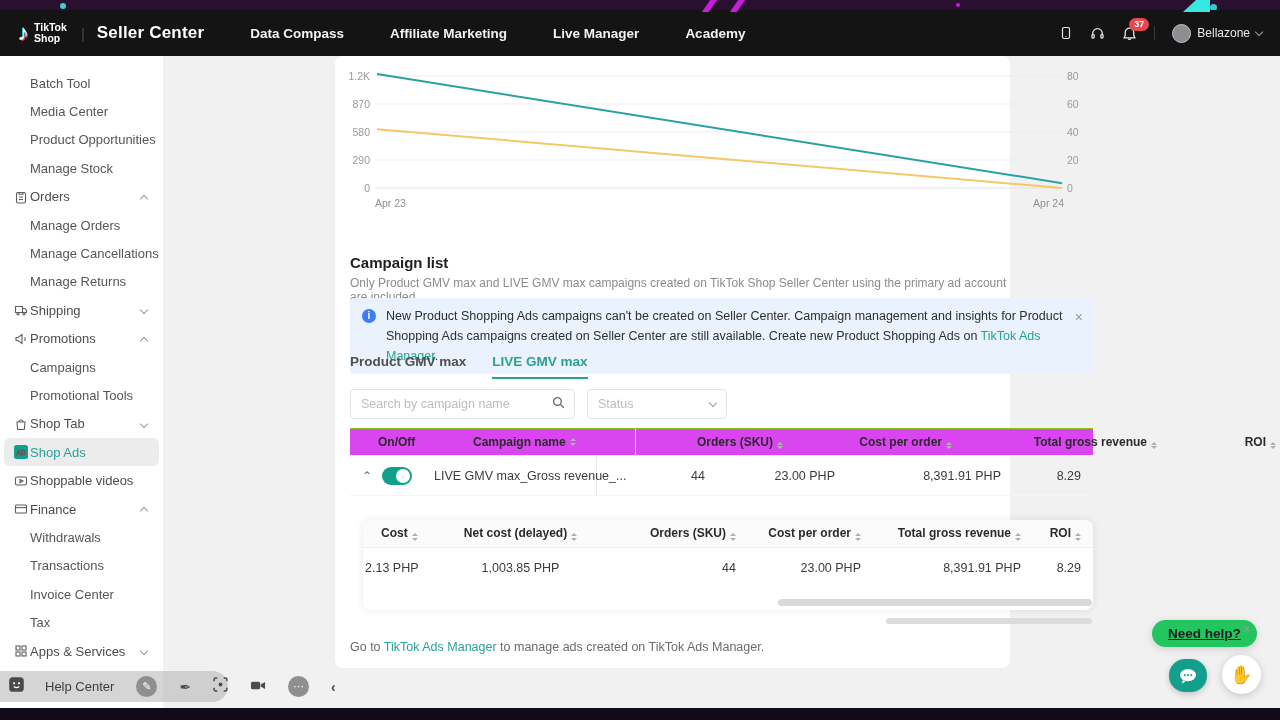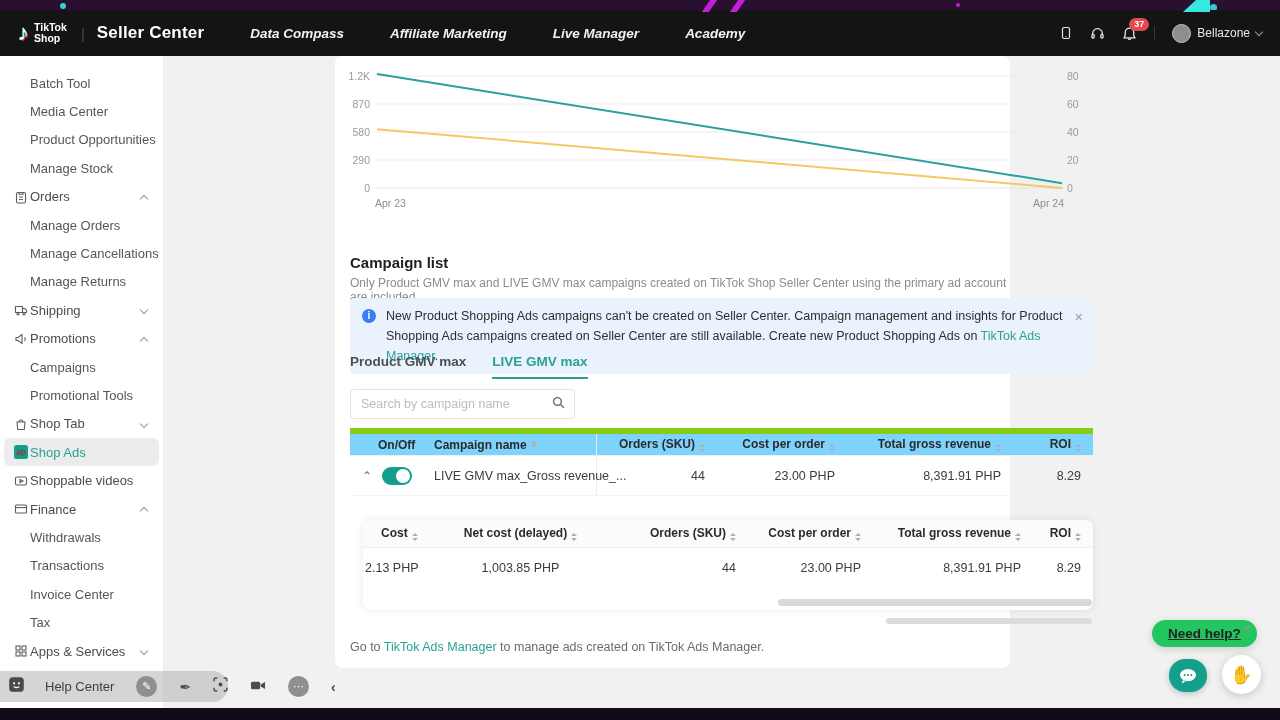--- a/index.html
+++ b/index.html
@@ -11,21 +11,21 @@
   .tdot1 { position:absolute; left:60px; top:3px; width:6px; height:6px; border-radius:50%; background:#3ecfd4; }
   .tdot2 { position:absolute; left:1210px; top:4px; width:7px; height:7px; border-radius:50%; background:#38c9d0; }
 
   
   .nav { position:absolute; left:0; top:10px; width:1280px; height:46px; background:#141414; display:flex; align-items:center; padding:0 18px; }
   .logo { display:flex; align-items:center; gap:5px; }
   .note { font-size:22px; color:#fff; line-height:1; text-shadow:-1px 0 #25f4ee, 1px 1px #fe2c55; }
   .logo-text { color:#fff; font-size:10.5px; font-weight:bold; line-height:1.05; }
   .nav-div { color:#4a4a4a; margin:0 12px 0 14px; font-size:15px; }
   .product-title { color:#fff; font-size:17px; font-weight:bold; letter-spacing:.2px; }
-  .nav-link { color:#f2f2f2; font-size:13.5px; font-weight:bold; margin-left:46px; cursor:pointer;font-style:italic; }
+  .nav-link { color:#f2f2f2; font-size:13.5px; font-weight:bold; margin-left:46px; cursor:pointer; }
   .nav-right { margin-left:auto; display:flex; align-items:center; gap:17px; }
   .nav-ico { width:15px; height:15px; display:flex; align-items:center; justify-content:center; position:relative; }
   .nav-ico svg { stroke:#e6e6e6; fill:none; stroke-width:1.2; }
   .bell-wrap { position:relative; }
   .badge { position:absolute; top:-8px; left:7px; background:#e5484d; color:#fff; font-size:9px; font-weight:bold; border-radius:9px; padding:1.5px 5px; }
   .nav-sep { width:1px; height:14px; background:#3a3a3a; }
   .user { display:flex; align-items:center; gap:6px; }
   .avatar { width:19px; height:19px; border-radius:50%; background:#8d8d93; border:1px solid #c4c4c4; }
   .user-name { color:#e9e9e9; font-size:12px; }
   .chev { display:inline-block; width:6px; height:6px; border-right:1.3px solid #9a9a9a; border-bottom:1.3px solid #9a9a9a; }
@@ -73,21 +73,21 @@
   .controls { position:absolute; left:15px; top:333px; display:flex; gap:12px; }
   .search { width:225px; height:30px; border:1px solid #e4e4e4; border-radius:4px; display:flex; align-items:center; padding:0 8px 0 10px; }
   .search input { border:none; outline:none; flex:1; font-size:12.5px; color:#444; font-family:"Liberation Sans", sans-serif; background:transparent; }
   .search input::placeholder { color:#bdbdbd; }
   .status { width:140px; height:30px; border:1px solid #e4e4e4; border-radius:4px; display:flex; align-items:center; padding:0 10px; font-size:12.5px; color:#bdbdbd; cursor:pointer; }
   .status .chevbox { margin-left:auto; }
 
   
   .t1 { position:absolute; left:15px; top:372px; width:743px; }
   .tgrid1 { display:grid; grid-template-columns:72px 175px 120px 130px 166px 80px; align-items:center; }
-  .t1 .head { background:#7dd3fc; border-top:6px solid #84cc16; border-bottom:1px solid #f0f0f0; height:28px; }
+  .t1 .head { background:#d946ef; border-top:1px solid #84cc16; border-bottom:1px solid #f0f0f0; height:28px;gap:39px; }
   .hcell { font-size:12px; font-weight:bold; color:#2b2b2b; white-space:nowrap; }
   .num { text-align:right; padding-right:12px; }
   .t1 .row { height:40px; border-bottom:1px solid #f5f5f5; }
   .vcell { font-size:12.5px; color:#3c3c3c; white-space:nowrap; }
   .name-col { border-right:1px solid #ececec; height:100%; display:flex; align-items:center; }
   .onoff-cell { display:flex; align-items:center; gap:10px; padding-left:12px; height:100%; }
   .caret { font-size:12px; color:#6e6e6e; }
   .toggle { width:30px; height:18px; border-radius:9px; background:#12a08d; position:relative; cursor:pointer; flex:none; }
   .toggle::after { content:""; position:absolute; right:2px; top:2px; width:14px; height:14px; border-radius:50%; background:#fff; }
   .sort { display:inline-flex; flex-direction:column; gap:1.5px; margin-left:4px; vertical-align:1px; }
@@ -341,20 +341,24 @@
     </div>
 
     <div class="controls">
       <div class="search">
         <input type="text" placeholder="Search by campaign name" style="">
         <span><svg width="15" height="15" viewBox="0 0 14 14" fill="none" stroke="#6b6b6b" stroke-width="1.3">
               <circle cx="6" cy="6" r="3.6"></circle>
               <line x1="8.8" y1="8.8" x2="12" y2="12"></line>
             </svg></span>
       </div>
+      <div class="status">
+        <span>Status</span>
+        <span class="chevbox"><span class="chev down"></span></span>
+      </div>
     </div>
 
     <div class="t1">
       <div class="tgrid1 head">
         <div class="hcell" style="padding-left:28px">On/Off</div>
         <div class="hcell name-col" style="padding-left:12px">
             <span>Campaign name</span>
             <span class="sort">
               <i class="u"></i>
               <i class="d"></i>

